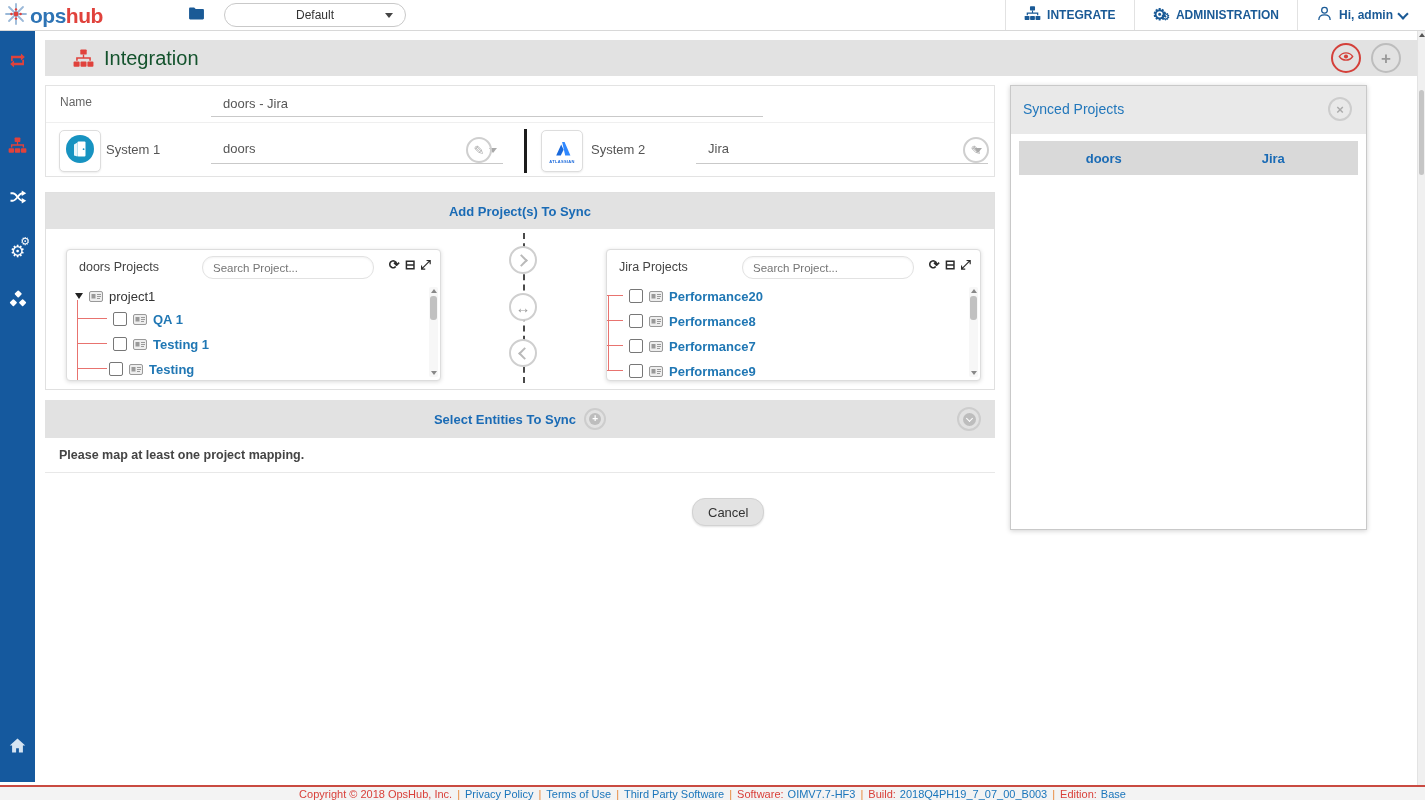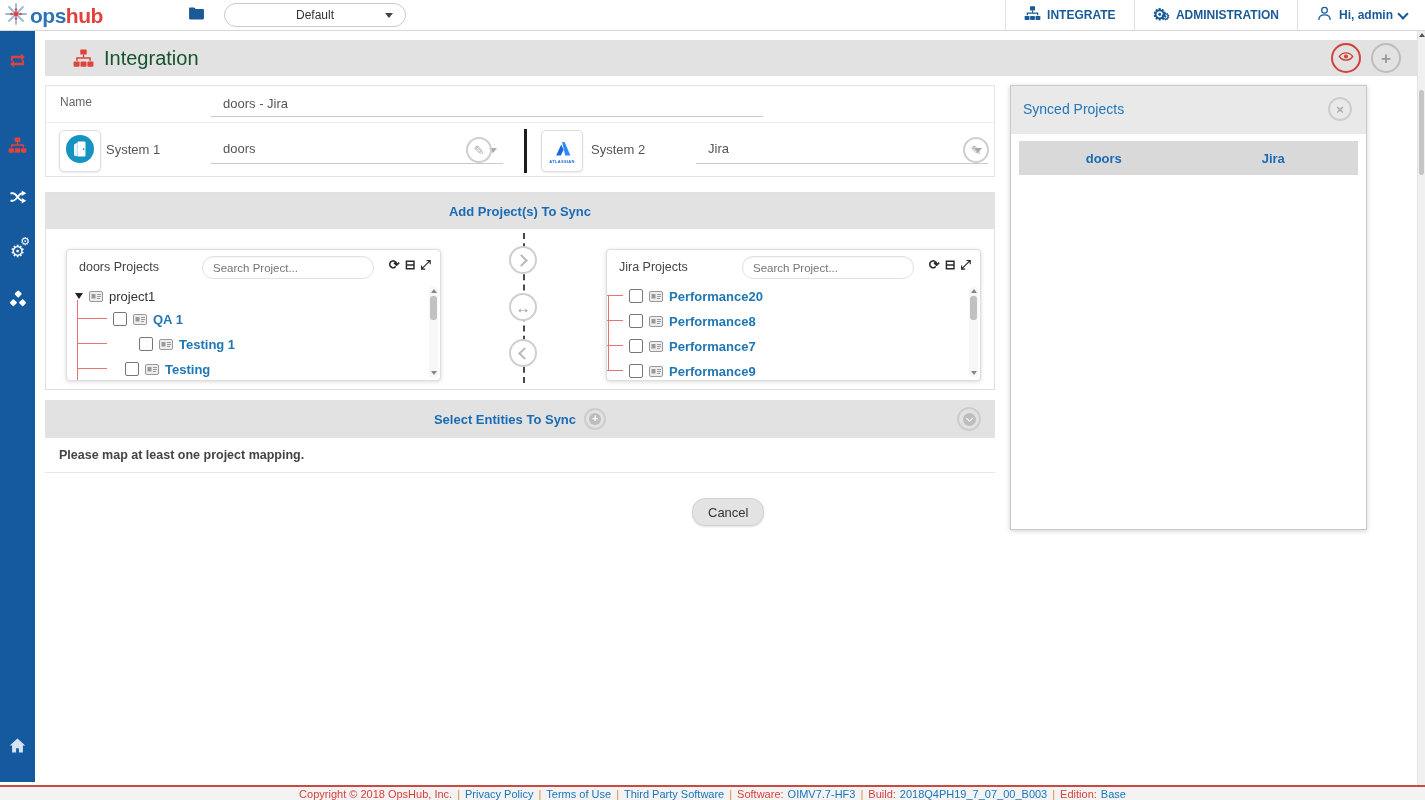--- a/index.html
+++ b/index.html
@@ -338,32 +338,32 @@
           <span class="chkbox"></span>
           <span class="crd">
             <svg width="14" height="11" viewBox="0 0 14 11">
                 <rect x="0.5" y="0.5" width="13" height="10" rx="1.5" fill="#eee" stroke="#999"></rect>
                 <rect x="2.5" y="3" width="4" height="4.5" fill="#999"></rect>
                 <path d="M8 3.5h4M8 5.5h4M8 7.5h3" stroke="#999"></path>
               </svg>
           </span>
           <span class="tree-link">QA 1</span>
         </div>
-        <div class="tree-row" style="top:48px;padding-left:72px">
+        <div class="tree-row" style="top:48px;padding-left:46px">
           <span class="chkbox"></span>
           <span class="crd">
             <svg width="14" height="11" viewBox="0 0 14 11">
                 <rect x="0.5" y="0.5" width="13" height="10" rx="1.5" fill="#eee" stroke="#999"></rect>
                 <rect x="2.5" y="3" width="4" height="4.5" fill="#999"></rect>
                 <path d="M8 3.5h4M8 5.5h4M8 7.5h3" stroke="#999"></path>
               </svg>
           </span>
           <span class="tree-link">Testing 1</span>
         </div>
-        <div class="tree-row" style="top:73px;padding-left:58px">
+        <div class="tree-row" style="top:73px;padding-left:42px">
           <span class="chkbox"></span>
           <span class="crd">
             <svg width="14" height="11" viewBox="0 0 14 11">
                 <rect x="0.5" y="0.5" width="13" height="10" rx="1.5" fill="#eee" stroke="#999"></rect>
                 <rect x="2.5" y="3" width="4" height="4.5" fill="#999"></rect>
                 <path d="M8 3.5h4M8 5.5h4M8 7.5h3" stroke="#999"></path>
               </svg>
           </span>
           <span class="tree-link">Testing</span>
         </div>

